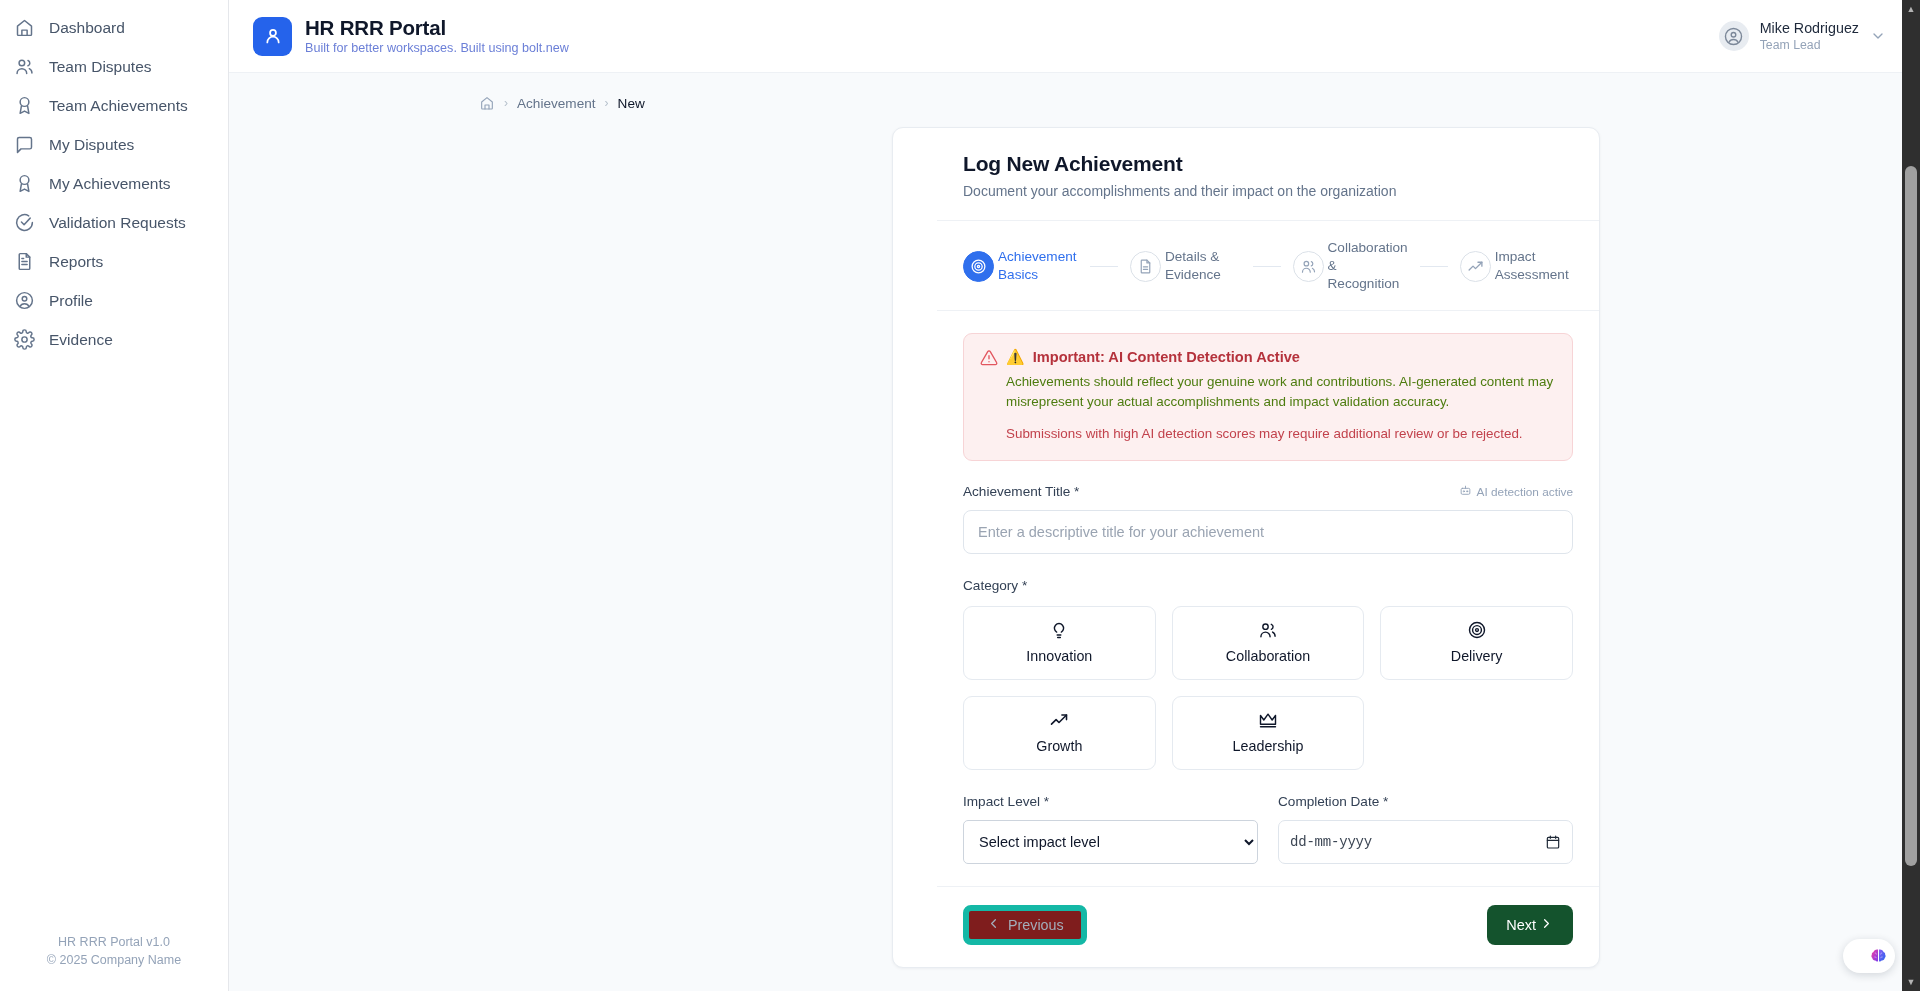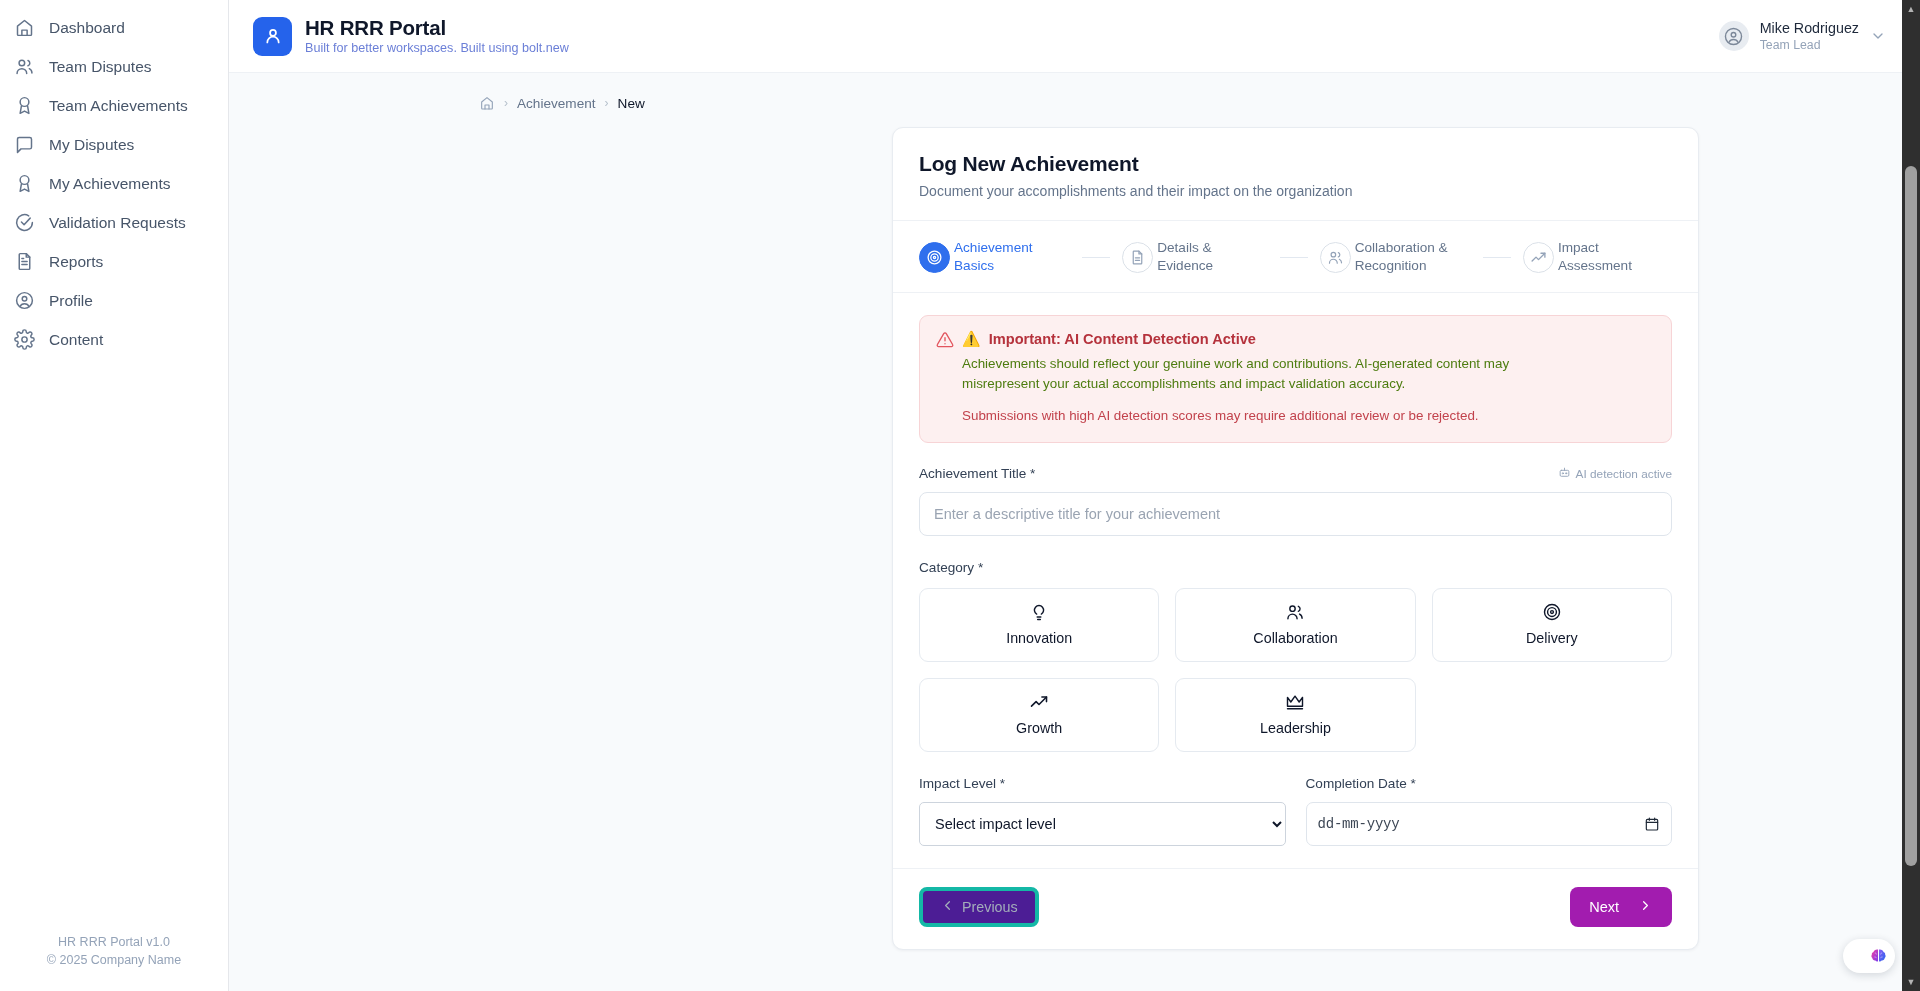--- a/index.html
+++ b/index.html
@@ -79,26 +79,27 @@
     padding: 22px 0 0 250px; font-size: 13.6px; color: #64748b;
   }
   .breadcrumb .bc-home { display: flex; align-items: center; color: #94a3b8; }
   .breadcrumb .bc-home svg { width: 16px; height: 16px; }
   .breadcrumb .sep { color: #b6c0cc; font-size: 12px; }
   .breadcrumb .bc-link { color: #64748b; cursor: pointer; }
   .breadcrumb .bc-cur { color: #0f172a; font-weight: 500; }
 
   
   .card {
-    width: 807px; margin: 16px 0 0 663px;
+    width: 708px; margin: 16px 0 0 663px;
     background: #ffffff;
     border: 1px solid #e8ecf1;
     border-radius: 11px;
     box-shadow: 0 1px 3px rgba(15,23,42,.05);
     overflow: hidden;
+    padding-left: 44px;
   }
   .card-head { padding: 22px 26px 19px; border-bottom: 1px solid #eef1f5; }
   .card-title { font-size: 21px; font-weight: bold; color: #0f172a; line-height: 27px; letter-spacing: -0.2px; }
   .card-sub { font-size: 14px; color: #64748b; margin-top: 5px; line-height: 19px; }
 
   
   .stepper {
     display: flex; align-items: center;
     padding: 18px 26px 17px; border-bottom: 1px solid #eef1f5;
   }
@@ -179,29 +180,29 @@
   .date-ico svg { width: 16px; height: 16px; }
 
   .card-foot {
     display: flex; align-items: center; justify-content: space-between;
     padding: 18px 26px 22px; margin-top: 22px;
     border-top: 1px solid #eef1f5;
   }
   .btn-prev {
     display: flex; align-items: center; gap: 7px;
     height: 40px; padding: 0 17px;
-    border: 4px solid #14b8a6; border-radius: 8px;
-    background: #4c1d95; color: #a3adba; font-size: 14.3px;
+    border: 6px solid #14b8a6; border-radius: 8px;
+    background: #7f1d1d; color: #a3adba; font-size: 14.3px;
     cursor: not-allowed; font-family: "Liberation Sans", sans-serif;
   }
   .btn-next {
-    display: flex; align-items: center; gap: 19px;
+    display: flex; align-items: center; gap: 3px;
     height: 40px; padding: 0 19px;
     border: none; border-radius: 8px;
-    background: #a21caf; color: #fff; font-size: 14.5px; font-weight: 500;
+    background: #14532d; color: #fff; font-size: 14.5px; font-weight: 500;
     cursor: pointer; font-family: "Liberation Sans", sans-serif;
   }
   .btn-prev svg, .btn-next svg { width: 15px; height: 15px; }
 
   
   .ai-pill {
     position: absolute; right: 25px; bottom: 18px;
     width: 52px; height: 34px; border-radius: 17px;
     background: #ffffff; box-shadow: 0 2px 8px rgba(15,23,42,.16);
     display: flex; align-items: center; justify-content: flex-end;
@@ -307,21 +308,21 @@
       <span>Profile</span>
     </div>
 
     <div class="nav-item">
       <span class="nav-ico">
         <svg viewBox="0 0 24 24" fill="none" stroke="currentColor" stroke-width="1.7" stroke-linecap="round" stroke-linejoin="round">
             <circle cx="12" cy="12" r="3"></circle>
             <path d="M19.4 15a1.6 1.6 0 0 0 .3 1.8l.1.1a2 2 0 1 1-2.8 2.8l-.1-.1a1.6 1.6 0 0 0-1.8-.3 1.6 1.6 0 0 0-1 1.5V21a2 2 0 1 1-4 0v-.1A1.6 1.6 0 0 0 9 19.4a1.6 1.6 0 0 0-1.8.3l-.1.1a2 2 0 1 1-2.8-2.8l.1-.1a1.6 1.6 0 0 0 .3-1.8 1.6 1.6 0 0 0-1.5-1H3a2 2 0 1 1 0-4h.1A1.6 1.6 0 0 0 4.6 9a1.6 1.6 0 0 0-.3-1.8l-.1-.1a2 2 0 1 1 2.8-2.8l.1.1a1.6 1.6 0 0 0 1.8.3H9a1.6 1.6 0 0 0 1-1.5V3a2 2 0 1 1 4 0v.1a1.6 1.6 0 0 0 1 1.5 1.6 1.6 0 0 0 1.8-.3l.1-.1a2 2 0 1 1 2.8 2.8l-.1.1a1.6 1.6 0 0 0-.3 1.8V9a1.6 1.6 0 0 0 1.5 1H21a2 2 0 1 1 0 4h-.1a1.6 1.6 0 0 0-1.5 1z"></path>
           </svg>
       </span>
-      <span>Content</span>
+      <span>Evidence</span>
     </div>
 
   </nav>
 
   <div class="sidebar-footer">
     <div>HR RRR Portal v1.0</div>
     <div>© 2025 Company Name</div>
   </div>
 </aside>
 

